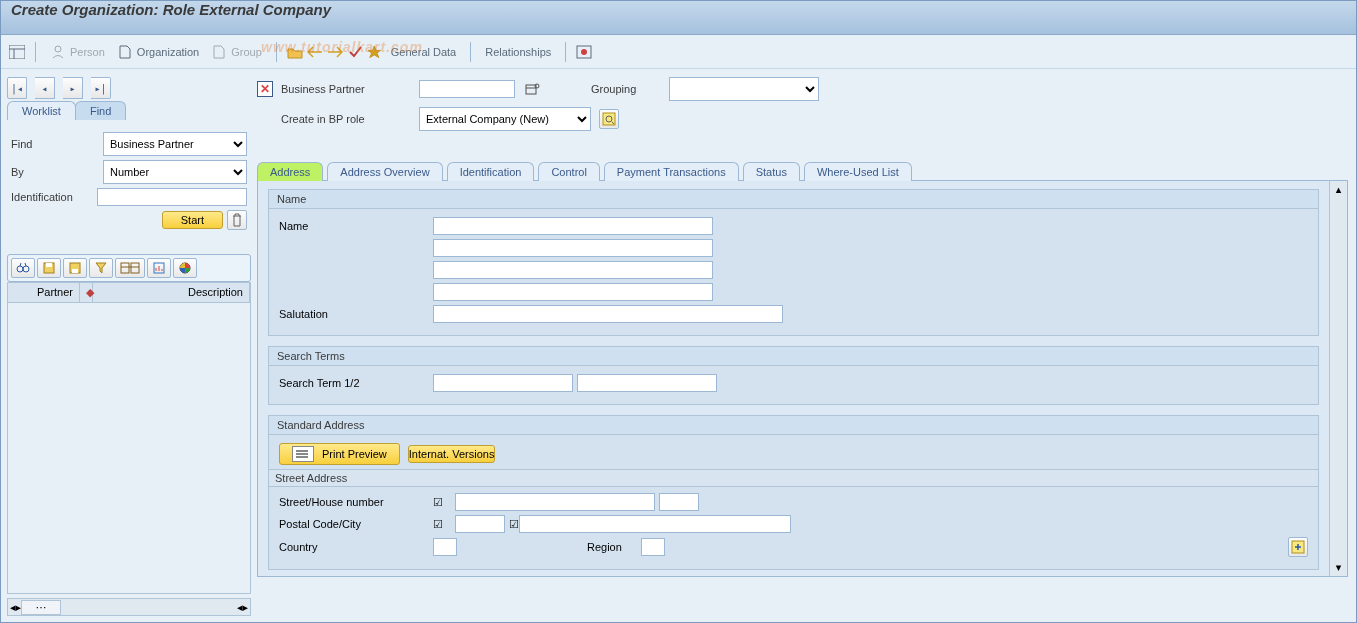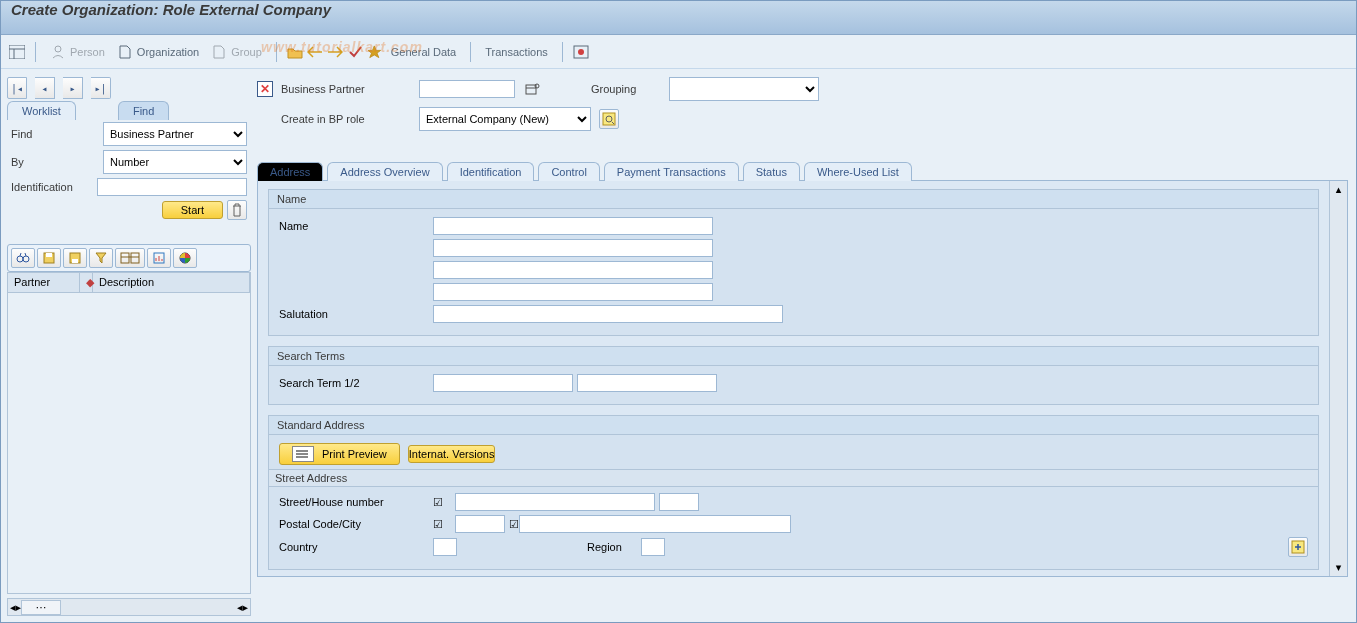--- a/index.html
+++ b/index.html
@@ -27,40 +27,40 @@
   input.sap-input { height: 18px; border: 1px solid #9db8d4; background: #fff; padding: 0 3px; font-size: 11px; }
   select.sap-select { height: 24px; border: 1px solid #9db8d4; background: #fff; font-size: 11px; padding: 0 2px; }
   .icon-btn { width: 20px; height: 20px; border: 1px solid #9db8d4; background: linear-gradient(to bottom,#fdfdfd,#e8e8e8); display: inline-flex; align-items: center; justify-content: center; cursor: pointer; border-radius:2px;}
 
   
   .main { position: absolute; top: 100px; left: 0; right: 0; bottom: 0; display: flex; }
   .left-pane { width: 256px; flex-shrink: 0; padding: 0 6px 6px 6px; display:flex; flex-direction:column;}
   .right-pane { flex: 1; padding: 0 8px 8px 0; position: relative; }
 
   
-  .left-tabs { display: flex; margin-bottom: 0; gap: 43px; }
+  .left-tabs { display: flex; margin-bottom: 10px; }
   .ltab { padding: 3px 14px; border: 1px solid #9db8d4; border-bottom: none; border-top-left-radius: 6px; border-top-right-radius: 6px; background: #e4eef8; color: #3a5a8a; cursor: pointer; margin-right: -1px; }
   .ltab.active { background: #c8dcf0; }
   .left-body { padding: 2px 4px 8px 4px; }
   .find-row { display: flex; align-items: center; margin-bottom: 4px; }
   .find-row label { width: 92px; }
   .find-row select, .find-row input { flex: 1; }
   .btn-yellow { background: linear-gradient(to bottom, #ffe98a, #f8cf3c); border: 1px solid #c0a030; padding: 2px 18px; border-radius: 3px; cursor: pointer; font-size: 11px; }
   .toolbar-small { display: flex; gap: 2px; margin-top: 12px; border:1px solid #9db8d4; padding:3px; border-radius:3px; background:#eaf2fa;}
   .toolbar-small .icon-btn { width: 24px; height: 20px; }
-  .grid-head { display: flex; margin-top: 0px; background: #d8e4f0; border:1px solid #b0c4d8;}
+  .grid-head { display: flex; margin-top: 0px; background: #d8e4f0; border:1px solid #b0c4d8;text-align:right;}
   .grid-head div { padding: 3px 6px; border-right: 1px solid #b0c4d8; }
   .grid-empty { flex:1; background: #e8f0f7; border:1px solid #b0c4d8; border-top:none; min-height:260px;}
   .hscroll { height: 18px; background: #e0e8f0; border: 1px solid #b0c4d8; display: flex; align-items: center; justify-content: space-between; padding: 0 2px; margin-top: 4px; }
 
   
   .rtabs-wrap { margin-top: 60px; }
   .rtabs { display: flex; border-bottom: 1px solid #9db8d4; }
   .rtab { padding: 3px 12px; border: 1px solid #9db8d4; border-bottom: none; border-top-left-radius: 6px; border-top-right-radius: 6px; background: #e4eef8; color: #3a5a8a; margin-right: 4px; cursor: pointer; position: relative; top: 1px;}
-  .rtab.active { background: #000000; }
+  .rtab.active { background: #bef264; }
   .rtab-content { border: 1px solid #9db8d4; border-top: none; background: #dce8f4; height: 396px; position: relative; display: flex; }
   .rtab-scroll { flex: 1; overflow: hidden; padding: 8px 10px 10px 10px; }
   .vscroll { width: 18px; background: #e0e8f0; border-left: 1px solid #b0c4d8; display: flex; flex-direction: column; align-items: center; justify-content: space-between; padding: 2px 0; }
 
   .group { background: #d4e2f0; border: 1px solid #b0c4d8; margin-bottom: 10px; }
   .group > .ghead { padding: 3px 8px; font-size: 11px; color: #3a3a3a; border-bottom: 1px solid #b0c4d8; background:#cfe0f0;}
   .group > .gbody { padding: 8px 10px; }
   .field-row { display: flex; align-items: center; margin-bottom: 4px; gap: 4px; }
   .field-row label { width: 150px; }
   .subgroup-head { padding:2px 6px; color:#3a3a3a; border-top:1px solid #b0c4d8; border-bottom:1px solid #b0c4d8; background:#d8e4f0; margin: 4px -10px 6px -10px;}
@@ -136,21 +136,21 @@
     <span class="tb-icon">
       <svg width="14" height="14">
           <path d="M7 1 L9 6 H14 L10 9 L12 14 L7 11 L2 14 L4 9 L0 6 H5 Z" fill="#d4a020" stroke="#c09020" transform="scale(0.9)"></path>
         </svg>
     </span>
     <span class="tb-btn">
       <span>General Data</span>
     </span>
     <span class="sep"></span>
     <span class="tb-btn">
-      <span>Transactions</span>
+      <span>Relationships</span>
     </span>
     <span class="sep"></span>
     <span class="tb-icon">
       <svg width="16" height="14">
           <rect x="1" y="1" width="14" height="12" fill="none" stroke="#5a6a7a"></rect>
           <circle cx="8" cy="7" r="3" fill="#d04040"></circle>
         </svg>
     </span>
   </div>
 

